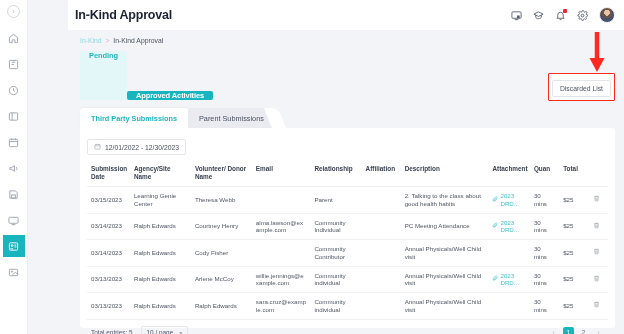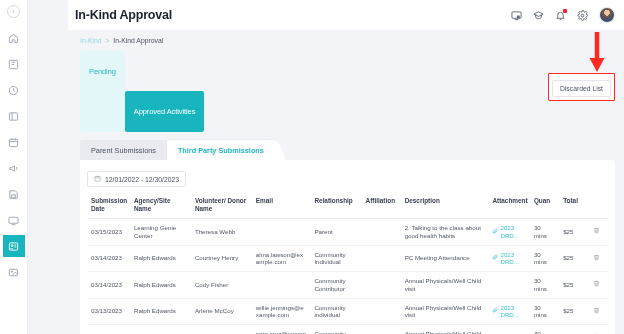--- a/index.html
+++ b/index.html
@@ -60,22 +60,22 @@
 
   .content { padding: 0 9px; }
 
   .breadcrumb { font-size: 6.8px; color: #6b7280; padding: 7px 0 0 3px; }
   .breadcrumb .crumb-link { color: #8fd9e0; }
   .breadcrumb .sep { color: #b8bdc8; margin: 0 2px; }
   .breadcrumb .crumb-current { color: #4b5262; }
 
   .seg-row { display: flex; margin: 7px 0 0 3px; }
   .seg {
-    font-size: 7.5px; padding: 16px 9px; border-radius: 2px;
-    cursor: pointer; font-weight: normal; letter-spacing: -0.1px;
+    font-size: 7.5px; padding: 0 9px; border-radius: 2px;
+    cursor: pointer; font-weight: bold; letter-spacing: -0.1px;
   }
   .seg.inactive { background: #e4f7f8; color: #29b8c2; }
   .seg.active { background: #19b5bf; color: #ffffff; margin-top: 40px; }
 
   
   .card-wrap { position: relative; margin-top: 8px; }
   .tabs { display: flex; padding-left: 3px; }
   .tab {
     font-size: 7.3px; padding: 6px 11px 5px 11px;
     color: #4b5262; cursor: pointer; position: relative;
@@ -310,22 +310,22 @@
         <span class="crumb-current">In-Kind Approval</span>
       </div>
 
       <div class="seg-row">
         <div class="seg inactive">Pending</div>
         <div class="seg active">Approved Activities</div>
       </div>
 
       <div class="card-wrap">
         <div class="tabs">
+          <div class="tab active">Third Party Submissions</div>
           <div class="tab">Parent Submissions</div>
-          <div class="tab active">Third Party Submissions</div>
           <div class="tab-skew"></div>
         </div>
 
         <div class="card">
 
           <div class="datepicker">
             <span>
               <svg viewBox="0 0 24 24" fill="none" stroke="currentColor" stroke-width="2">
                   <rect x="3" y="5" width="18" height="16" rx="2"></rect>
                   <path d="M3 10h18M8 3v4M16 3v4"></path>

